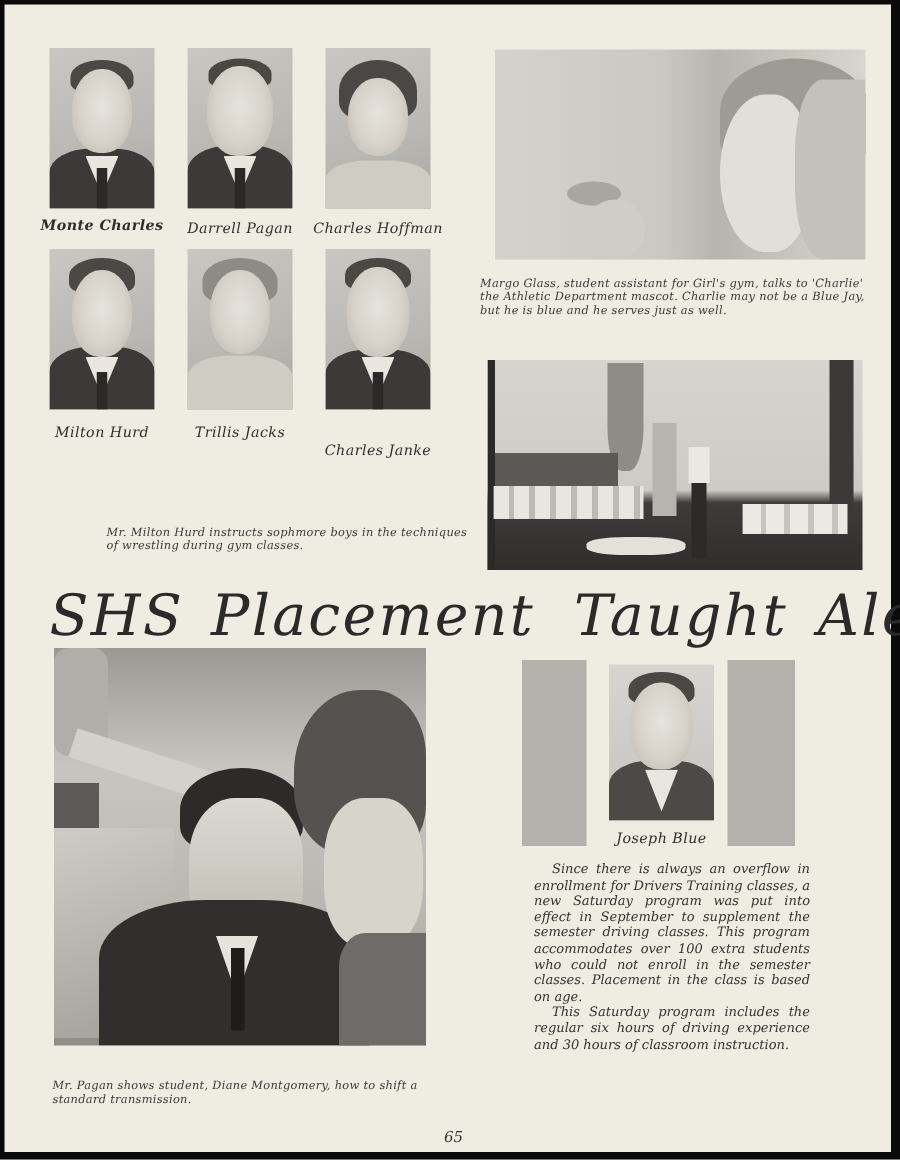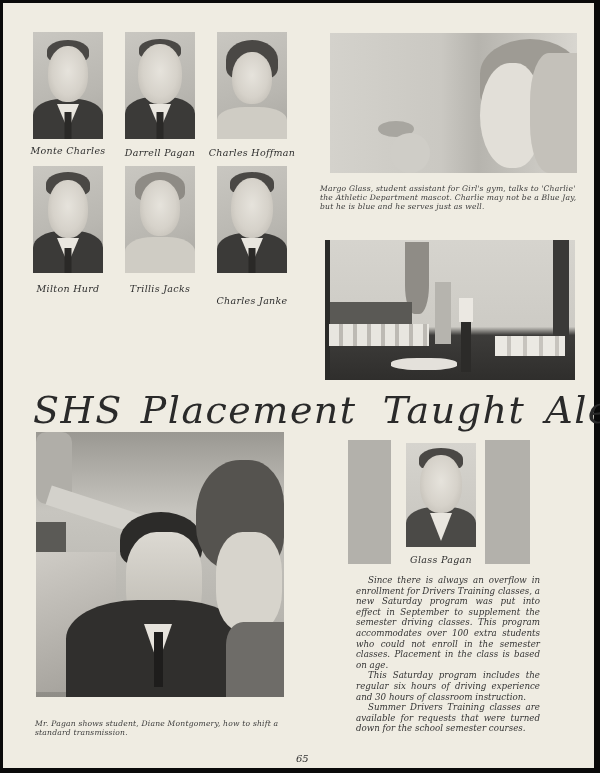--- a/index.html
+++ b/index.html
@@ -77,21 +77,21 @@
 
 <div class="page">
 
   <div class="photo portrait" style="left:30px;top:29px;width:70px;height:107px;">
     <div class="suit" style="height:40px;"></div>
     <div class="shirt" style="top:72px;width:22px;height:26px;"></div>
     <div class="tie" style="top:80px;width:7px;height:27px;"></div>
     <div class="hair" style="top:8px;width:42px;height:22px;"></div>
     <div class="head" style="top:14px;width:40px;height:56px;"></div>
   </div>
-  <div class="name-caption" style="left:20px;top:142px;width:90px;">Monte Charles</div>
+  <div class="name-caption" style="left:20px;top:142px;width:90px;font-weight:bold;">Monte Charles</div>
 
   <div class="photo portrait" style="left:122px;top:29px;width:70px;height:107px;">
     <div class="suit" style="height:42px;"></div>
     <div class="shirt" style="top:72px;width:22px;height:26px;"></div>
     <div class="tie" style="top:80px;width:7px;height:27px;"></div>
     <div class="hair" style="top:7px;width:42px;height:20px;"></div>
     <div class="head" style="top:12px;width:44px;height:60px;"></div>
   </div>
   <div class="name-caption" style="left:112px;top:144px;width:90px;">Darrell Pagan</div>
 
@@ -141,20 +141,21 @@
     <div class="abs" style="left:80px;top:2px;width:24px;height:72px;background:#8f8c86;border-radius:0 0 40% 40%;"></div>
     <div class="abs" style="left:228px;top:0;width:16px;height:110px;background:#3a3937;"></div>
     <div class="abs" style="left:110px;top:42px;width:16px;height:62px;background:#b6b4ae;"></div>
     <div class="abs" style="left:5px;top:62px;width:82px;height:26px;background:#5a5955;"></div>
     <div class="abs" style="left:4px;top:84px;width:100px;height:22px;background:repeating-linear-gradient(90deg,#e8e6e0 0 10px,#bdbab4 10px 14px);"></div>
     <div class="abs" style="left:136px;top:60px;width:10px;height:72px;background:#2c2b29;"></div>
     <div class="abs" style="left:134px;top:58px;width:14px;height:24px;background:#ebe8e2;"></div>
     <div class="abs" style="left:170px;top:96px;width:70px;height:20px;background:repeating-linear-gradient(90deg,#ebe9e3 0 12px,#c7c4be 12px 16px);"></div>
     <div class="abs" style="left:66px;top:118px;width:66px;height:12px;border-radius:40%;background:#e4e1db;"></div>
   </div>
+  <div class="caption" style="left:68px;top:347px;width:248px;">Mr. Milton Hurd instructs sophmore boys in the techniques of wrestling during gym classes.</div>
 
   <div class="headline">
     <span>SHS</span><span style="margin-right:26px;">Placement</span><span style="margin-right:20px;">Taught</span><span>Alertness</span>
   </div>
 
   <div class="photo" style="left:33px;top:429px;width:248px;height:265px;background:linear-gradient(180deg,#9a9892 0%,#c7c5bf 30%,#b7b5af 70%,#8e8c86 100%);">
     <div class="abs" style="left:0;top:0;width:36px;height:72px;background:#b0aea8;border-radius:10px;"></div>
     <div class="abs" style="left:10px;top:70px;width:110px;height:20px;background:#d3d1cb;transform:rotate(18deg);"></div>
     <div class="abs" style="left:0;top:90px;width:30px;height:36px;background:#5b5a56;"></div>
     <div class="abs" style="left:0;top:120px;width:80px;height:140px;background:linear-gradient(160deg,#cfccc6,#a29f99);"></div>
@@ -170,22 +171,21 @@
   <div class="caption" style="left:32px;top:716px;width:252px;">Mr. Pagan shows student, Diane  Montgomery, how to shift a standard transmission.</div>
 
   <div class="gray-block" style="left:345px;top:437px;width:43px;height:124px;"></div>
   <div class="photo portrait" style="left:403px;top:440px;width:70px;height:104px;background:linear-gradient(180deg,#d6d4ce,#c6c4be);">
     <div class="suit" style="height:40px;background:#4b4a47;"></div>
     <div class="shirt" style="top:70px;width:22px;height:28px;"></div>
     <div class="hair" style="top:5px;width:44px;height:22px;"></div>
     <div class="head" style="top:12px;width:42px;height:58px;"></div>
   </div>
   <div class="gray-block" style="left:482px;top:437px;width:45px;height:124px;"></div>
-  <div class="name-caption" style="left:393px;top:551px;width:90px;font-size:9.5px;">Glass Pagan</div>
+  <div class="name-caption" style="left:393px;top:551px;width:90px;font-size:9.5px;">Joseph Blue</div>
 
   <div class="body-text">
     <p>Since there is always an overflow in enrollment for Drivers Training classes, a new Saturday program was put into effect in September to supplement the semester driving classes. This program accommodates over 100 extra students who could not enroll in the semester classes. Placement in the class is based on age.</p>
     <p>This Saturday program includes the regular six hours of driving experience and 30 hours of classroom instruction.</p>
-    <p>Summer Drivers Training classes are available for requests that were turned down for the school semester courses.</p>
   </div>
 
   <div class="page-number">65</div>
 </div>
 
 </body></html>

